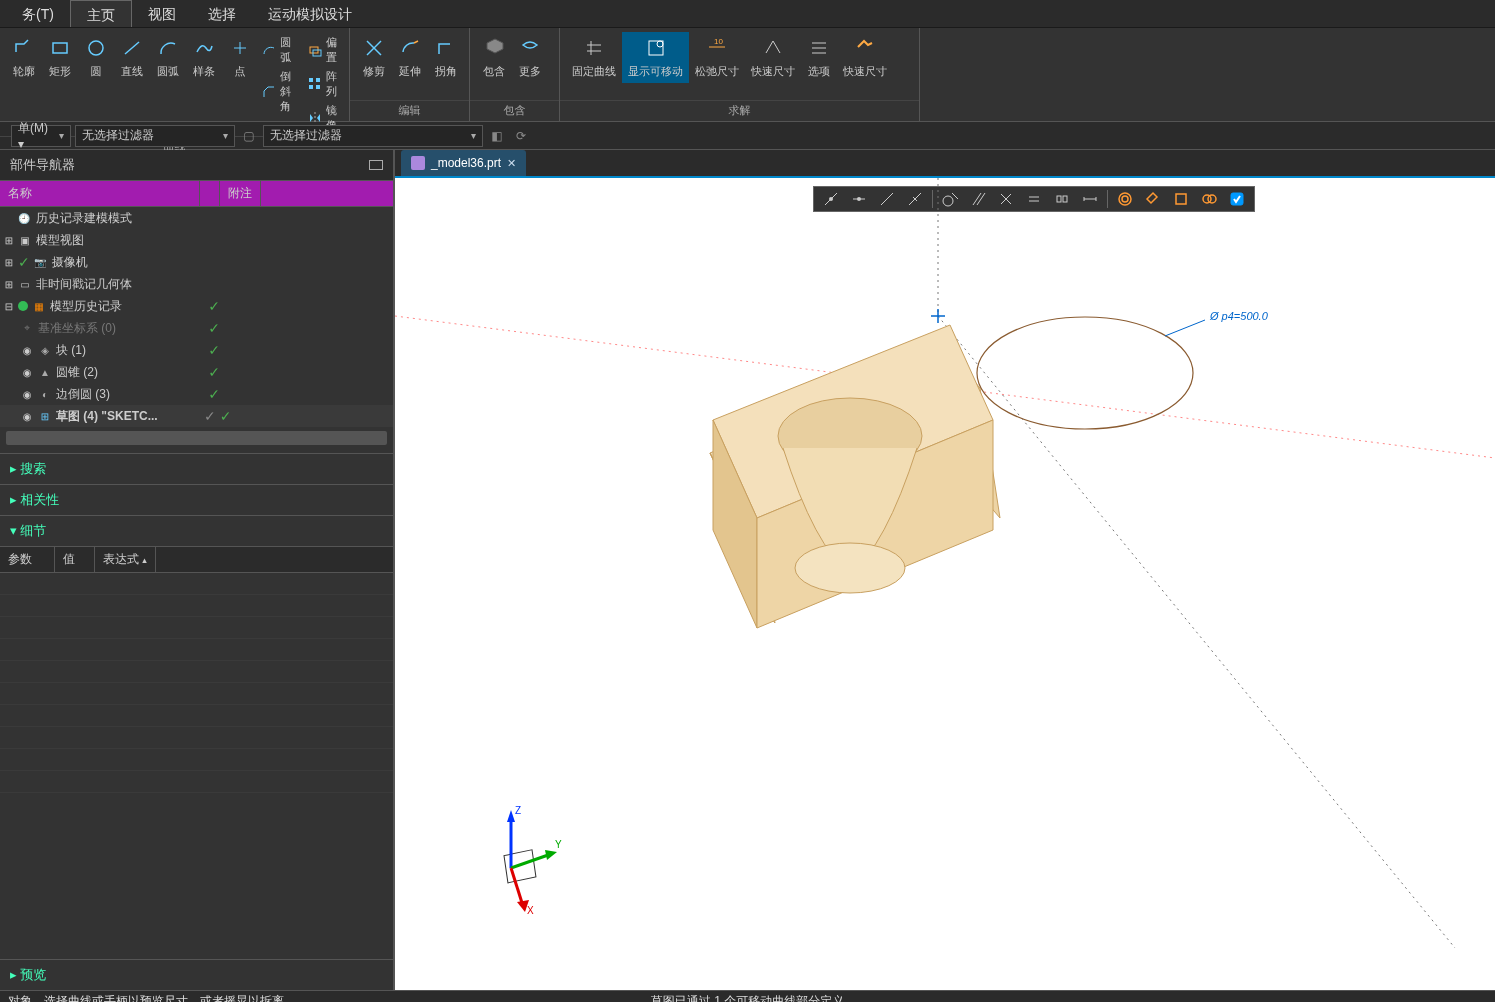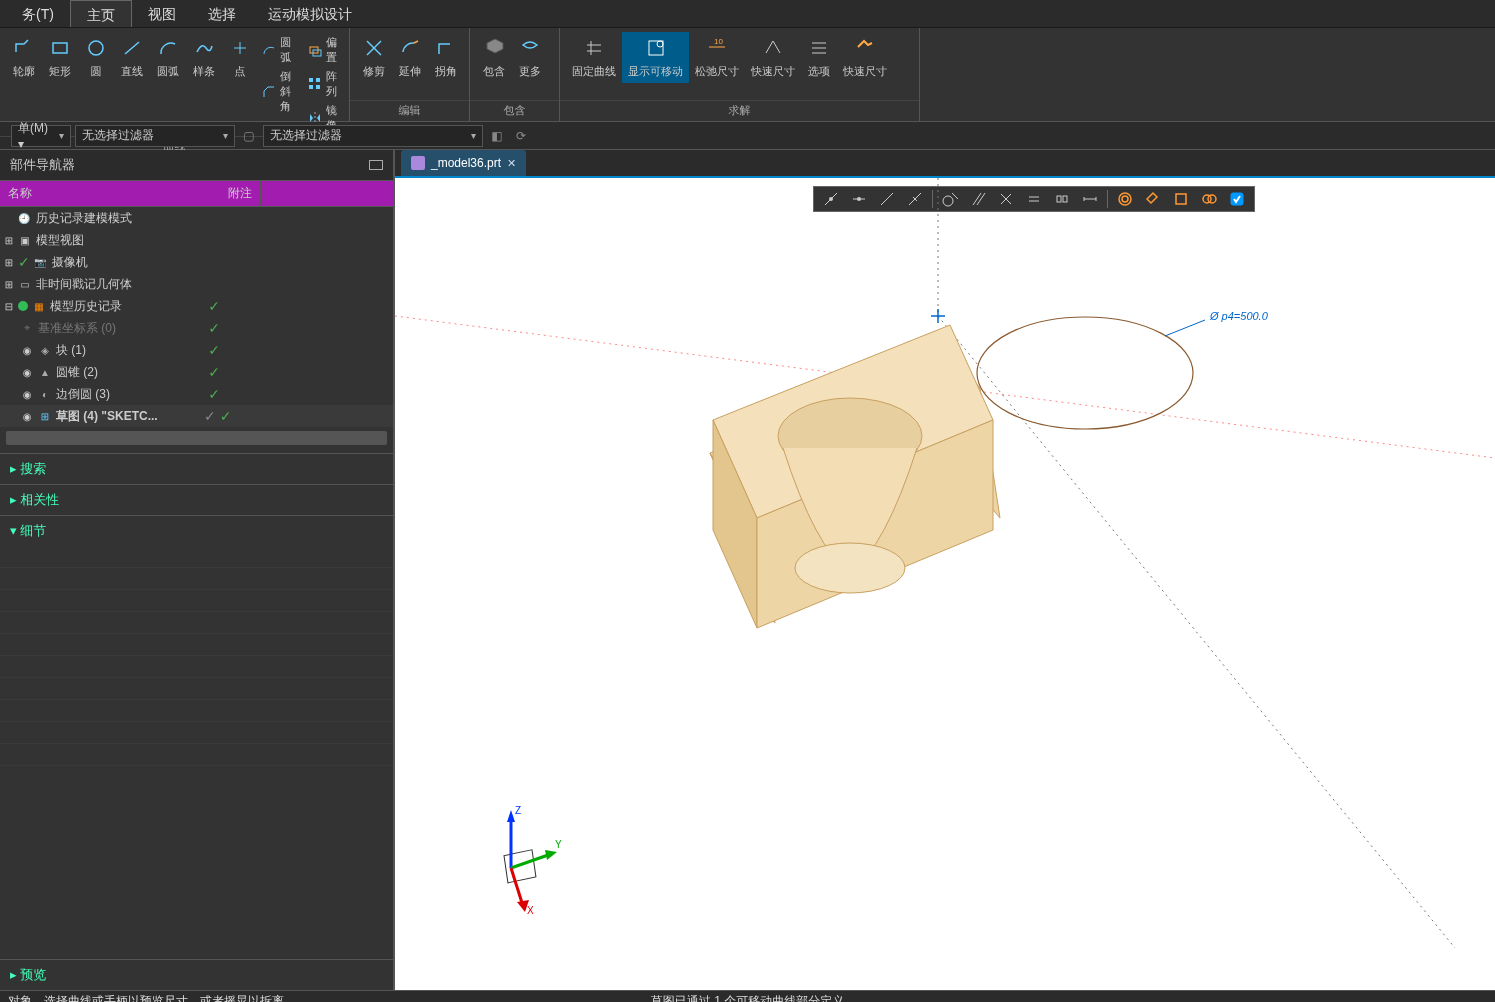--- a/index.html
+++ b/index.html
@@ -441,20 +441,25 @@
               <span style="font-weight:bold;">草图 (4) "SKETC...</span>
             </div>
           </div>
           <div class="chk-col"><span class="chk grey">✓</span><span class="chk" style="margin-left:4px;">✓</span></div>
         </div>
     </div>
     <div class="scroll-strip"></div>
     <div class="section-hdr">搜索</div>
     <div class="section-hdr">相关性</div>
     <div class="section-hdr open">细节</div>
+    <div class="detail-header">
+      <div class="dh-cell">参数</div>
+      <div class="dh-cell">值</div>
+      <div class="dh-cell"><span>表达式</span> <span style="font-size:9px;">▴</span></div>
+    </div>
     <div class="detail-body">
       <div class="dr"></div>
         <div class="dr"></div>
         <div class="dr"></div>
         <div class="dr"></div>
         <div class="dr"></div>
         <div class="dr"></div>
         <div class="dr"></div>
         <div class="dr"></div>
         <div class="dr"></div>

